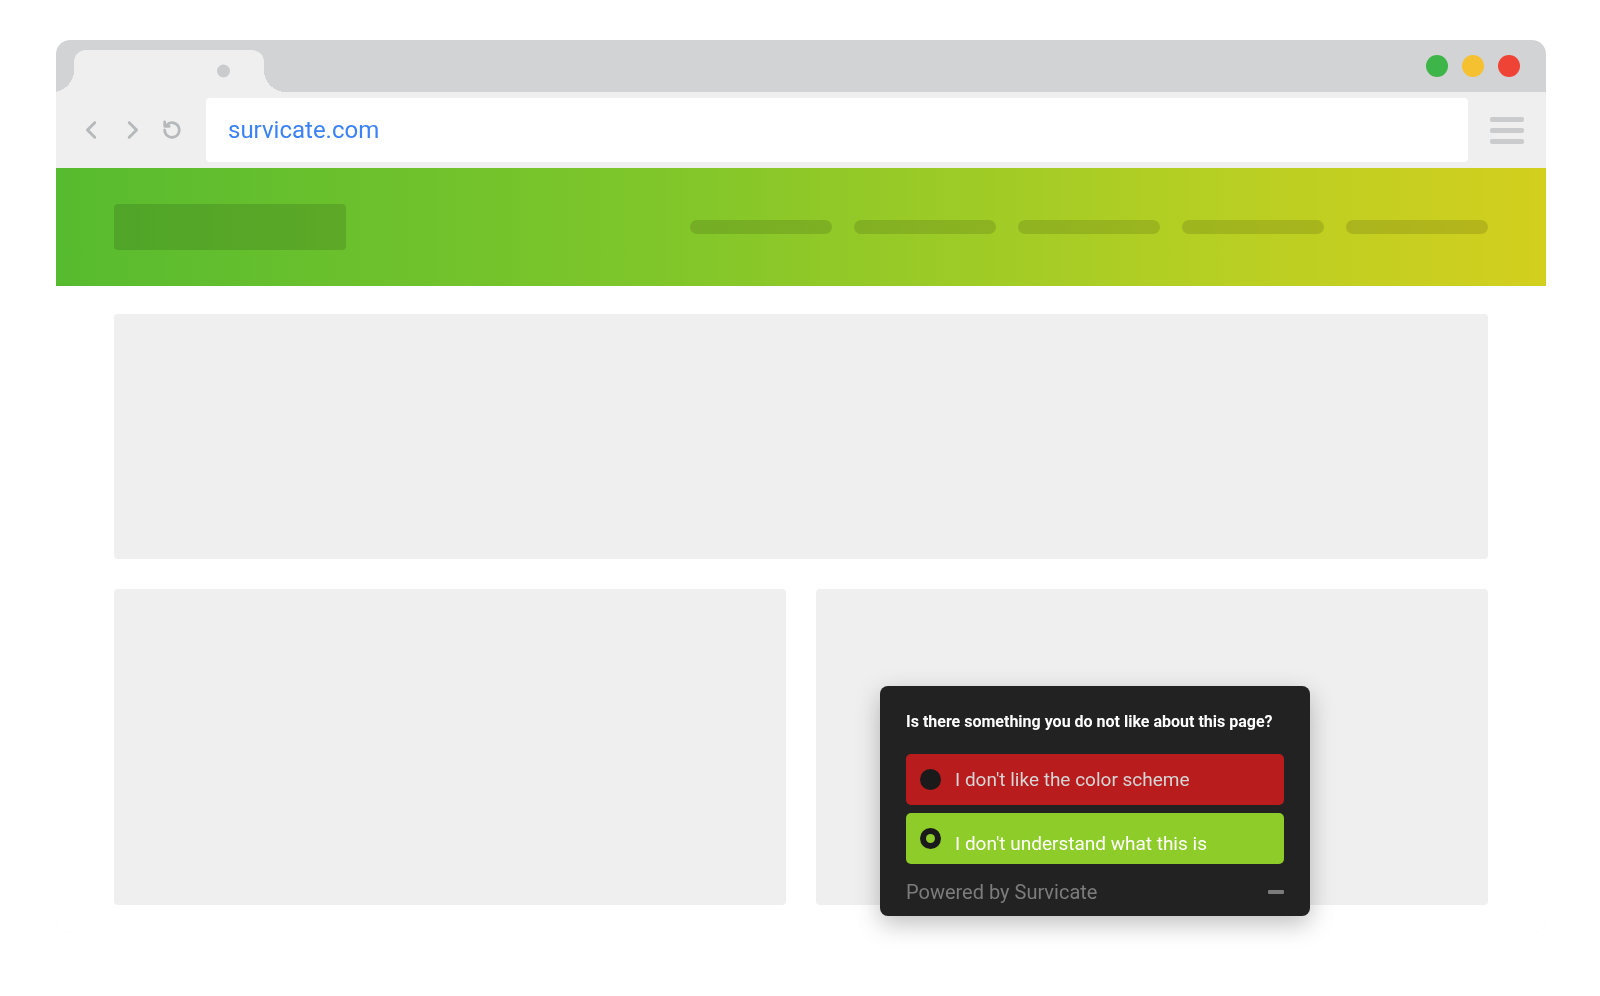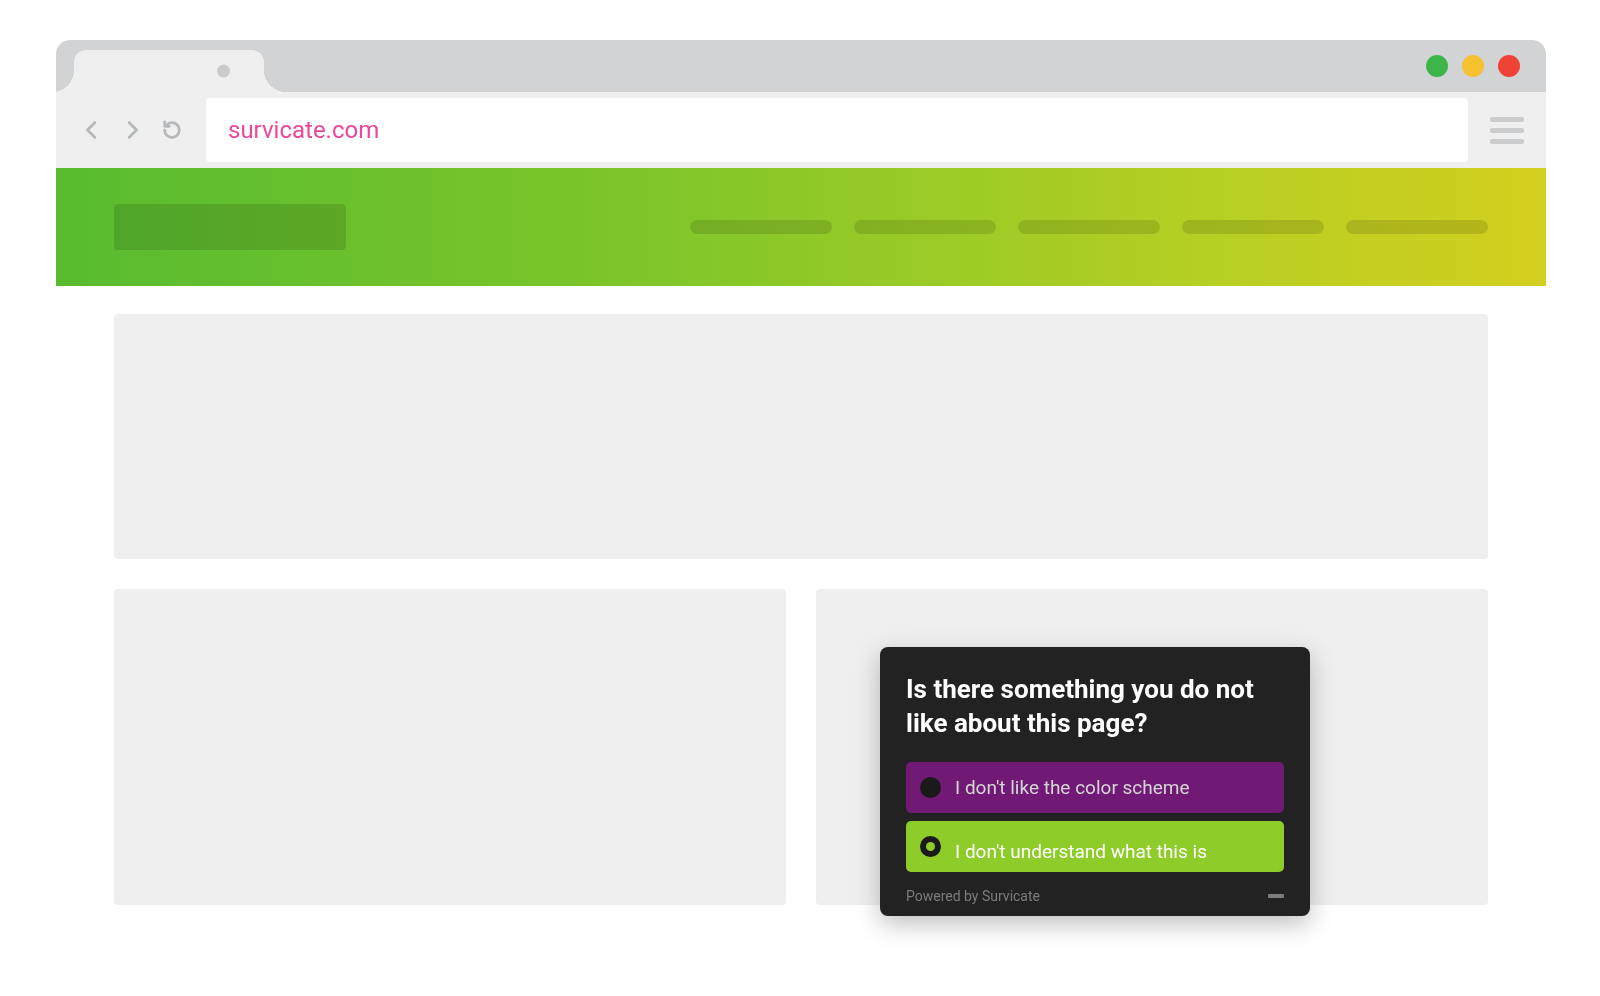--- a/index.html
+++ b/index.html
@@ -105,21 +105,21 @@
     flex: 1;
     height: 64px;
     background: #ffffff;
     border-radius: 4px;
     margin-left: 12px;
     margin-right: 18px;
     display: flex;
     align-items: center;
     padding: 0 22px;
     font-size: 24px;
-    color: #ec4899;
+    color: #3b82f6;
   }
 
   .hamburger { width: 34px; display: flex; flex-direction: column; gap: 6px; }
   .hamburger span { height: 5px; background: #c9cbcc; border-radius: 2px; }
 
   .viewport {
     position: absolute;
     left: 0; right: 0;
     top: 128px;
     bottom: 0;
@@ -151,31 +151,31 @@
     right: 290px;
     bottom: 80px;
     width: 430px;
     background: #222222;
     border-radius: 8px;
     color: #fff;
     padding: 26px 26px 12px 26px;
     box-shadow: 0 8px 24px rgba(0,0,0,0.25);
   }
   .survey-q {
-    font-size: 26px;
+    font-size: 16px;
     font-weight: 700;
     line-height: 1.28;
     margin-bottom: 22px;
   }
   .options { display: flex; flex-direction: column; gap: 8px; }
   .opt {
     display: flex;
     align-items: center;
     gap: 14px;
-    background: #701a75;
+    background: #b91c1c;
     border-radius: 5px;
     height: 51px;
     padding: 0 14px;
     cursor: pointer;
   }
   .opt.sel { background: #8ecc2a; }
   .radio {
     width: 21px; height: 21px; border-radius: 50%;
     background: #1a1a1a;
     display: flex; align-items: center; justify-content: center;
@@ -185,21 +185,21 @@
     content: "";
     width: 9px; height: 9px; border-radius: 50%; background: #8ecc2a;
   }
   .opt-label { font-size: 19px; color: #d6d6d6; }
   .opt.sel .opt-label { color: #ffffff; margin-top: 9px; }
 
   .survey-footer {
     display: flex; justify-content: space-between; align-items: center;
     margin-top: 16px;
     color: #7c7c7c;
-    font-size: 14px;
+    font-size: 20px;
   }
   .min-btn { width: 16px; height: 4px; background: #7c7c7c; border-radius: 1px; }
 </style>
 </head>
 <body>
 
 <div class="browser-frame">
 
   <div class="tab-bar">
     <div class="tab">

